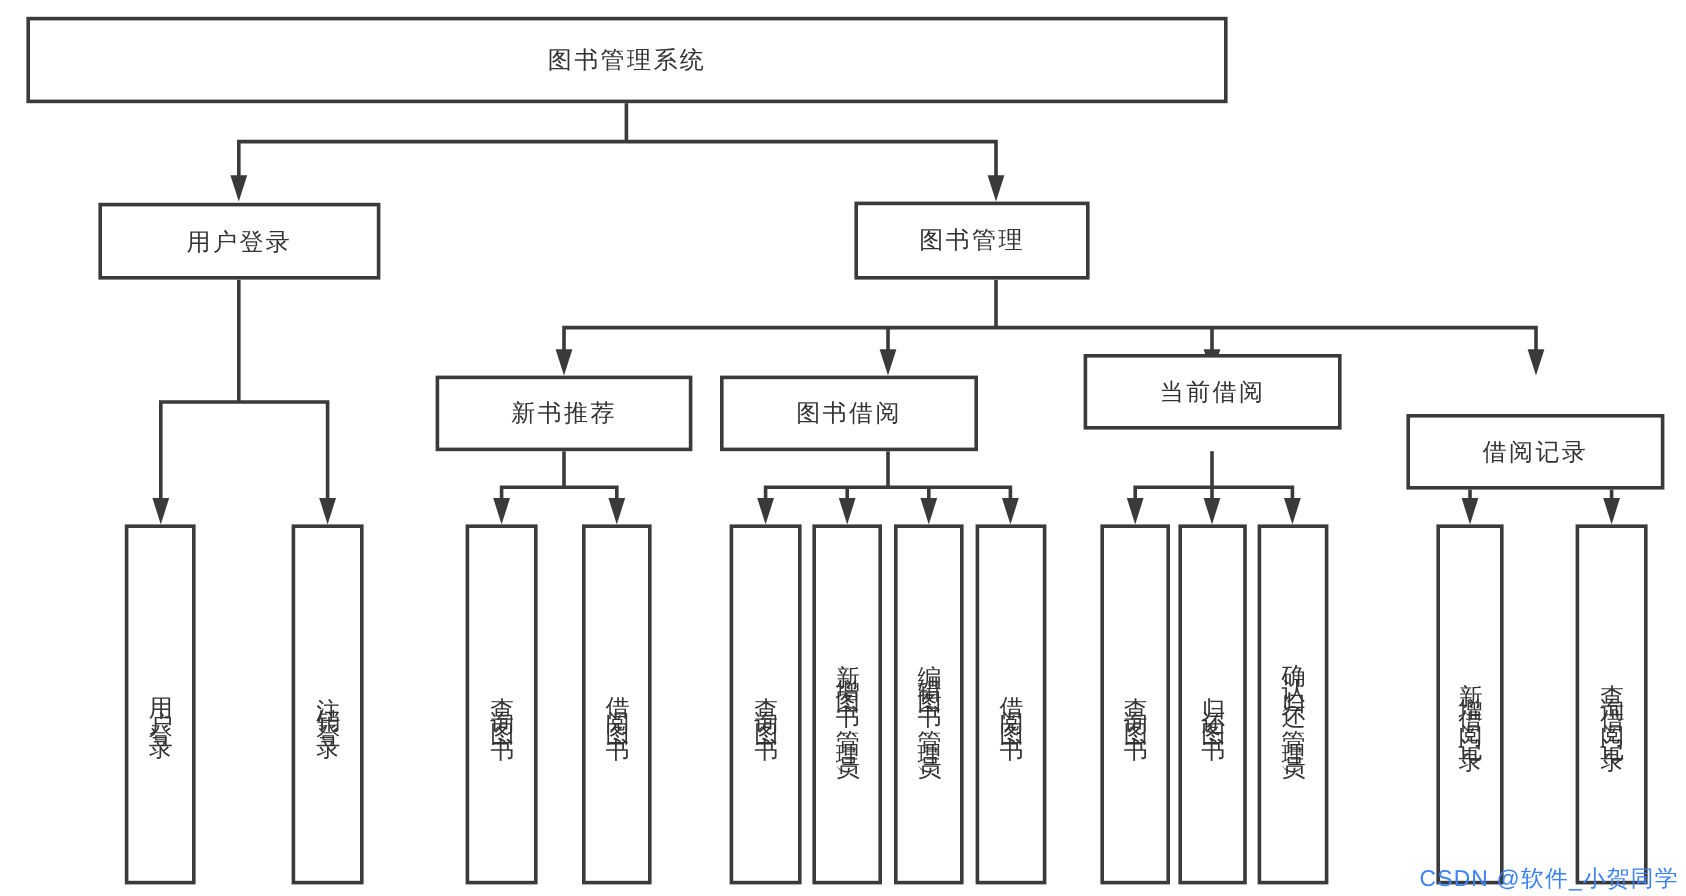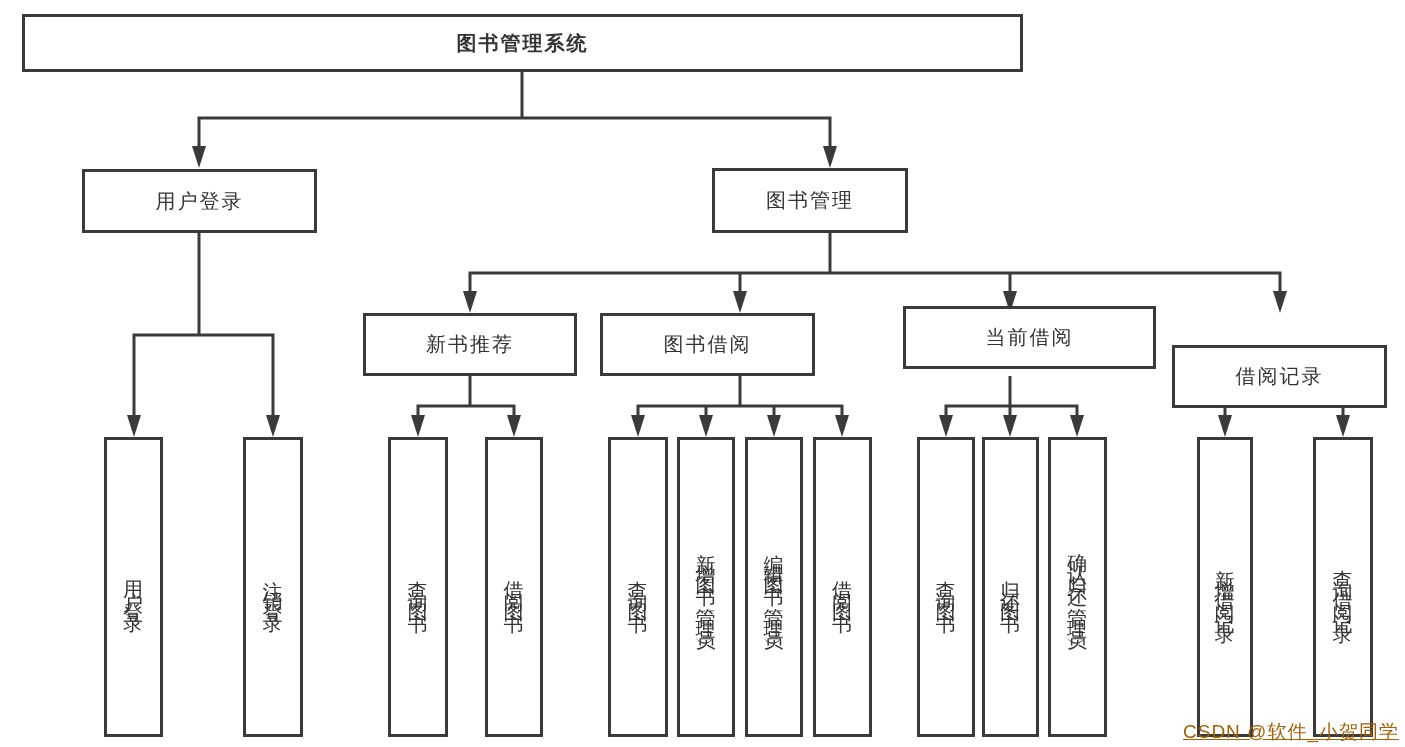--- a/index.html
+++ b/index.html
@@ -15,21 +15,21 @@
     position:absolute;box-sizing:border-box;background:#ffffff;
     border:3px solid #3a3a3a;display:flex;align-items:center;justify-content:center;
     top:437px;height:300px;z-index:2;
   }
   .vtext{
     writing-mode:vertical-rl;text-orientation:mixed;
     font-size:20px;color:#333333;letter-spacing:11px;line-height:1;
   }
   .watermark{
     position:absolute;left:1183px;top:719px;z-index:5;
-    font-size:19px;color:#a16207;letter-spacing:1px;white-space:nowrap;text-decoration:underline;
+    font-size:19px;color:#3b82f6;letter-spacing:1px;white-space:nowrap;
   }
   .wire{stroke:#3a3a3a;stroke-width:3;fill:none;}
   .head{fill:#3a3a3a;stroke:none;}
 </style>
 </head>
 <body>
 
 <div id="stage">
 
   <svg id="wires" viewBox="0 0 1405 747">
@@ -80,38 +80,38 @@
       <polygon class="head" points="1070,415 1084,415 1077,437"></polygon>
     </g>
     <g>
       <polyline class="wire" points="1280,376 1280,406"></polyline>
       <polyline class="wire" points="1225,420 1225,406 1343,406 1343,420"></polyline>
       <polygon class="head" points="1218,415 1232,415 1225,437"></polygon>
       <polygon class="head" points="1336,415 1350,415 1343,437"></polygon>
     </g>
   </svg>
 
-  <div class="hbox" style="left:22px;top:14px;width:1001px;height:58px;font-weight:bold;">
+  <div class="hbox" style="left:22px;top:14px;width:1001px;height:72px;">
     <span>图书管理系统</span>
   </div>
 
   <div class="hbox" style="left:82px;top:169px;width:235px;height:64px;">
     <span>用户登录</span>
   </div>
   <div class="hbox" style="left:712px;top:168px;width:196px;height:65px;">
     <span>图书管理</span>
   </div>
 
   <div class="hbox" style="left:363px;top:313px;width:214px;height:63px;">
     <span>新书推荐</span>
   </div>
   <div class="hbox" style="left:600px;top:313px;width:215px;height:63px;">
     <span>图书借阅</span>
   </div>
-  <div class="hbox" style="left:903px;top:306px;width:253px;height:63px;">
+  <div class="hbox" style="left:903px;top:295px;width:215px;height:63px;">
     <span>当前借阅</span>
   </div>
   <div class="hbox" style="left:1172px;top:313px;width:215px;height:63px;margin-top:32px;">
     <span>借阅记录</span>
   </div>
 
   <div class="vbox" style="left:104px;width:59px;">
     <span class="vtext">用户登录</span>
   </div>
   <div class="vbox" style="left:243px;width:60px;">

